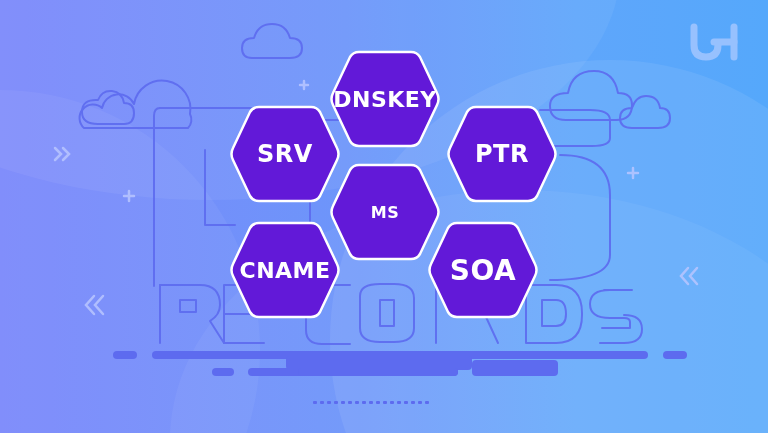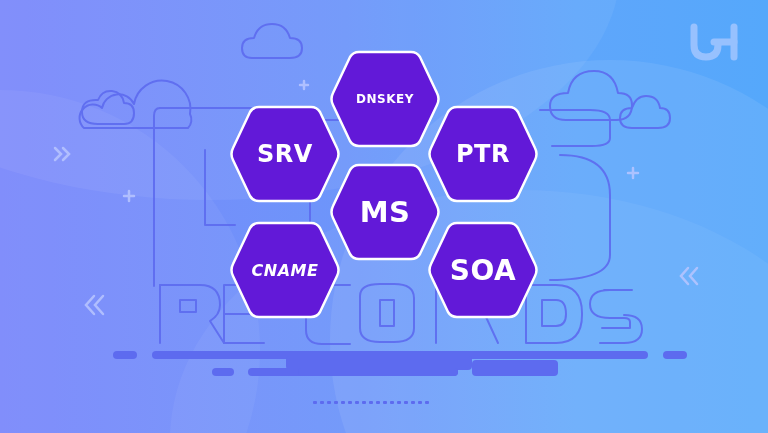--- a/index.html
+++ b/index.html
@@ -123,49 +123,49 @@
       <path d="M 48 5 v 30"></path>
       <path d="M 28 20 h 20"></path>
     </g>
   </svg>
 </div>
 
 <div class="hex" style="left:329px; top:49px;">
   <svg width="112" height="100" viewBox="0 0 112 100">
       <path d="M 30 3 H 82 Q 88 3 91 8 L 108 44 Q 111 50 108 56 L 91 92 Q 88 97 82 97 H 30 Q 24 97 21 92 L 4 56 Q 1 50 4 44 L 21 8 Q 24 3 30 3 Z" fill="#6219d8" stroke="#ffffff" stroke-width="2.5"></path>
     </svg>
-  <div class="hex-label" style="font-size:12px;">DNSKEY</div>
+  <div class="hex-label" style="font-size:22px;">DNSKEY</div>
 </div>
 
 <div class="hex" style="left:229px; top:104px;text-align:right;">
   <svg width="112" height="100" viewBox="0 0 112 100">
       <path d="M 30 3 H 82 Q 88 3 91 8 L 108 44 Q 111 50 108 56 L 91 92 Q 88 97 82 97 H 30 Q 24 97 21 92 L 4 56 Q 1 50 4 44 L 21 8 Q 24 3 30 3 Z" fill="#6219d8" stroke="#ffffff" stroke-width="2.5"></path>
     </svg>
   <div class="hex-label" style="font-size:24px;">SRV</div>
 </div>
 
-<div class="hex" style="left:427px; top:104px;text-align:right;">
+<div class="hex" style="left:446px; top:104px;text-align:right;">
   <svg width="112" height="100" viewBox="0 0 112 100">
       <path d="M 30 3 H 82 Q 88 3 91 8 L 108 44 Q 111 50 108 56 L 91 92 Q 88 97 82 97 H 30 Q 24 97 21 92 L 4 56 Q 1 50 4 44 L 21 8 Q 24 3 30 3 Z" fill="#6219d8" stroke="#ffffff" stroke-width="2.5"></path>
     </svg>
   <div class="hex-label" style="font-size:24px;">PTR</div>
 </div>
 
 <div class="hex" style="left:329px; top:162px;">
   <svg width="112" height="100" viewBox="0 0 112 100">
       <path d="M 30 3 H 82 Q 88 3 91 8 L 108 44 Q 111 50 108 56 L 91 92 Q 88 97 82 97 H 30 Q 24 97 21 92 L 4 56 Q 1 50 4 44 L 21 8 Q 24 3 30 3 Z" fill="#6219d8" stroke="#ffffff" stroke-width="2.5"></path>
     </svg>
-  <div class="hex-label" style="font-size:29px;">MS</div>
+  <div class="hex-label" style="font-size:16px;">MS</div>
 </div>
 
 <div class="hex" style="left:229px; top:220px;">
   <svg width="112" height="100" viewBox="0 0 112 100">
       <path d="M 30 3 H 82 Q 88 3 91 8 L 108 44 Q 111 50 108 56 L 91 92 Q 88 97 82 97 H 30 Q 24 97 21 92 L 4 56 Q 1 50 4 44 L 21 8 Q 24 3 30 3 Z" fill="#6219d8" stroke="#ffffff" stroke-width="2.5"></path>
     </svg>
-  <div class="hex-label" style="font-size:16px;font-style:italic;">CNAME</div>
+  <div class="hex-label" style="font-size:22px;">CNAME</div>
 </div>
 
 <div class="hex" style="left:427px; top:220px;">
   <svg width="112" height="100" viewBox="0 0 112 100">
       <path d="M 30 3 H 82 Q 88 3 91 8 L 108 44 Q 111 50 108 56 L 91 92 Q 88 97 82 97 H 30 Q 24 97 21 92 L 4 56 Q 1 50 4 44 L 21 8 Q 24 3 30 3 Z" fill="#6219d8" stroke="#ffffff" stroke-width="2.5"></path>
     </svg>
   <div class="hex-label" style="font-size:28px;">SOA</div>
 </div>
 
 </body></html>

